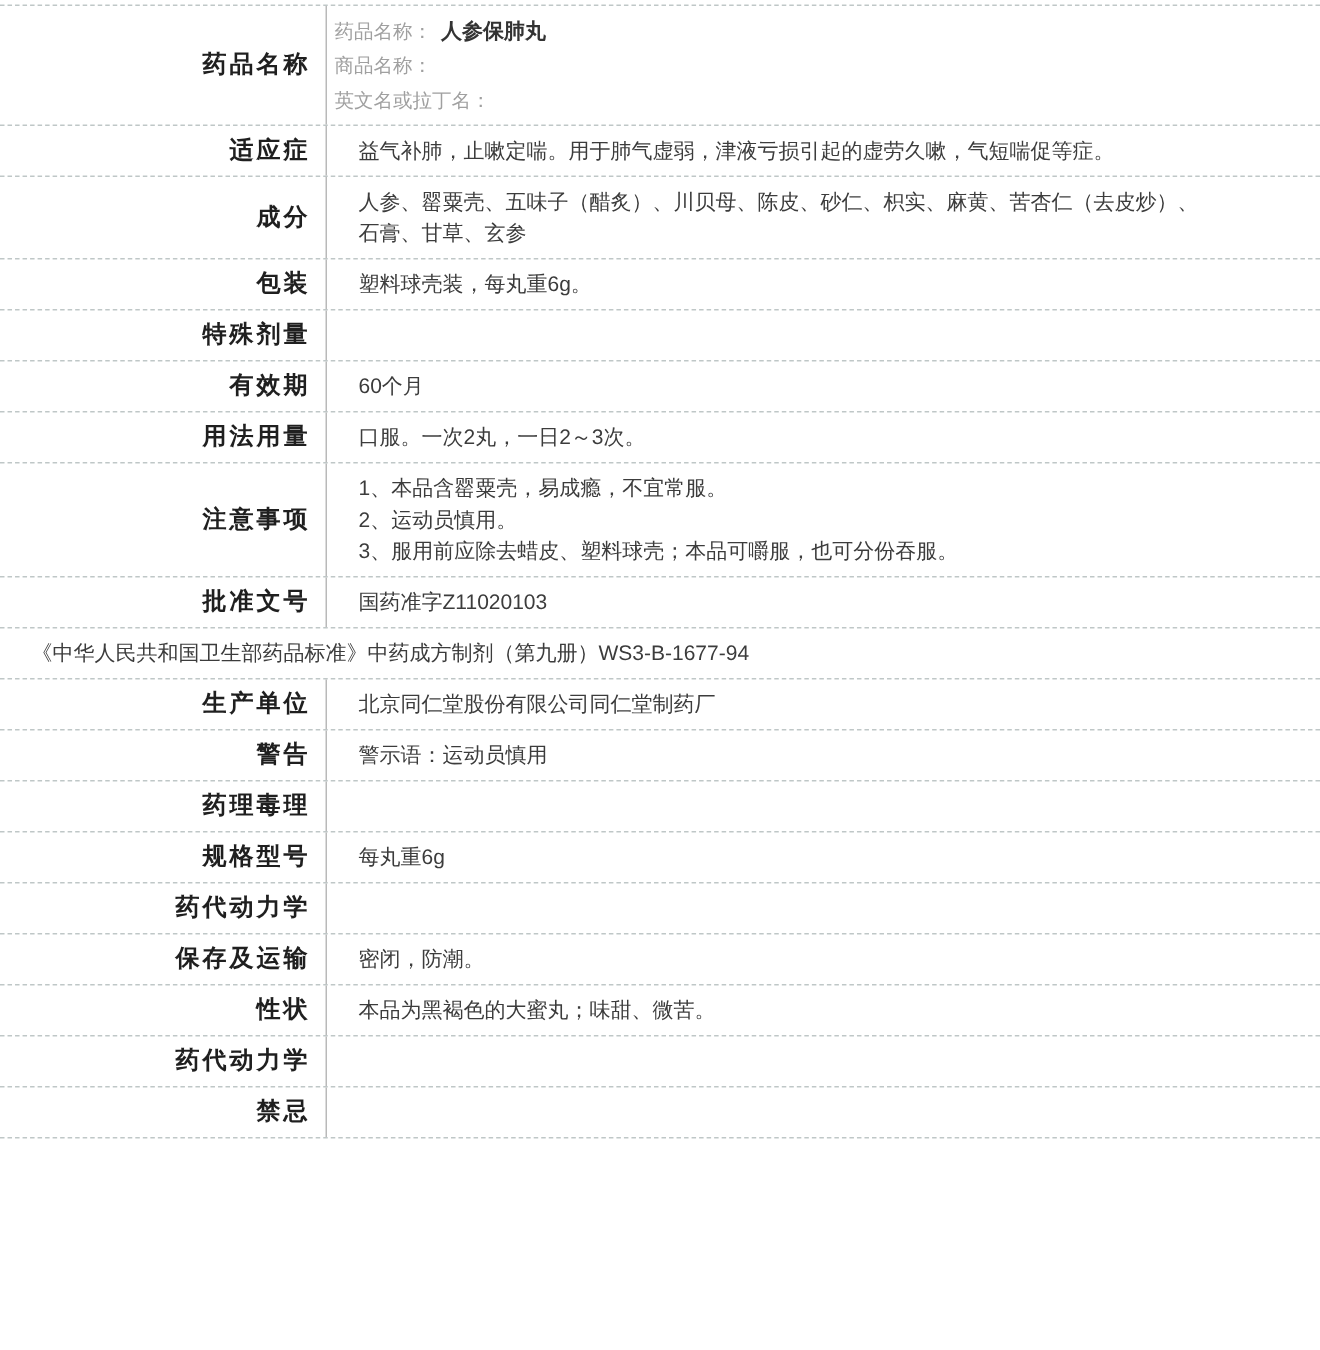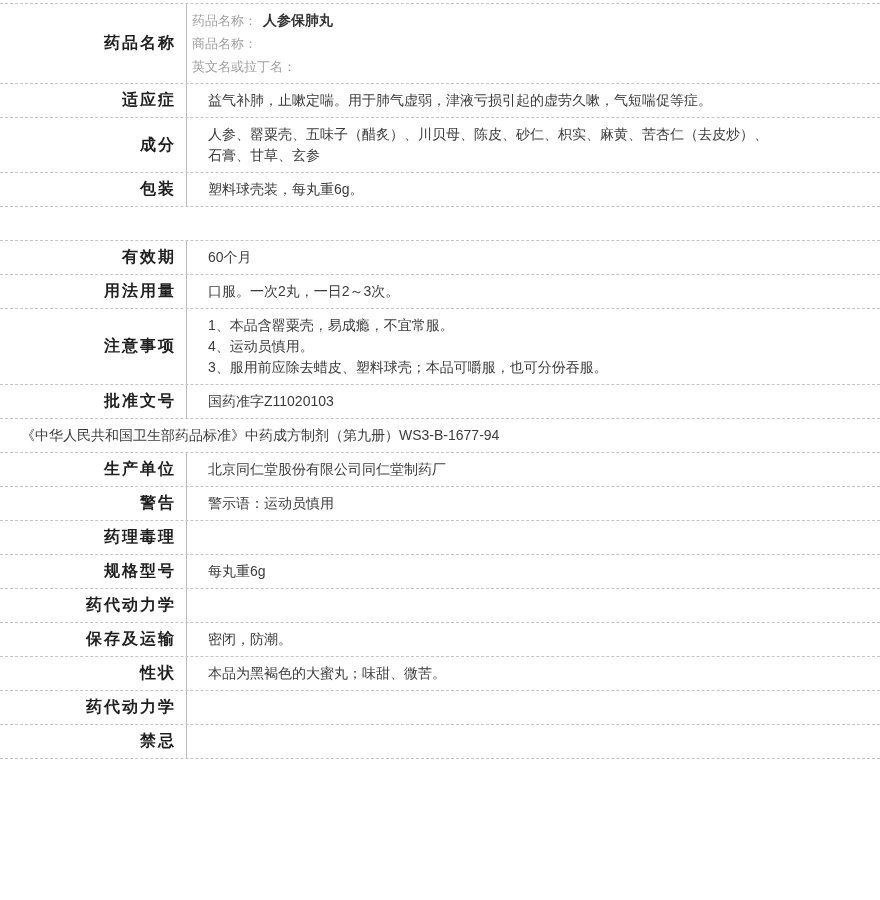--- a/index.html
+++ b/index.html
@@ -20,21 +20,21 @@
     box-sizing: border-box;
   }
   .row {
     display: flex;
     align-items: stretch;
     border-bottom: 1px dashed #bfc7c7;
     min-height: 34px;
     box-sizing: border-box;
   }
   .label-cell {
-    width: 187px;
+    width: 218px;
     box-sizing: border-box;
     padding: 4px 10px 4px 4px;
     border-right: 1px solid #b9b9b9;
     display: flex;
     align-items: center;
     justify-content: flex-end;
     font-size: 16px;
     font-weight: bold;
     letter-spacing: 2px;
     color: #1f1f1f;
@@ -109,39 +109,40 @@
         <div class="value-line">石膏、甘草、玄参</div>
       </div>
   </div>
     <div class="row">
     <div class="label-cell">包装</div>
     <div class="value-cell">
         <div class="value-line">塑料球壳装，每丸重6g。</div>
       </div>
   </div>
     <div class="row">
+    <div class="label-cell">特殊剂量</div>
     <div class="value-cell"></div>
   </div>
     <div class="row">
     <div class="label-cell">有效期</div>
     <div class="value-cell">
         <div class="value-line">60个月</div>
       </div>
   </div>
     <div class="row">
     <div class="label-cell">用法用量</div>
     <div class="value-cell">
         <div class="value-line">口服。一次2丸，一日2～3次。</div>
       </div>
   </div>
     <div class="row">
     <div class="label-cell">注意事项</div>
     <div class="value-cell">
         <div class="value-line">1、本品含罂粟壳，易成瘾，不宜常服。</div>
-        <div class="value-line">4、运动员慎用。</div>
+        <div class="value-line">2、运动员慎用。</div>
         <div class="value-line">3、服用前应除去蜡皮、塑料球壳；本品可嚼服，也可分份吞服。</div>
       </div>
   </div>
     <div class="row">
     <div class="label-cell">批准文号</div>
     <div class="value-cell">
         <div class="value-line">国药准字Z11020103</div>
       </div>
   </div>
     <div class="row">

